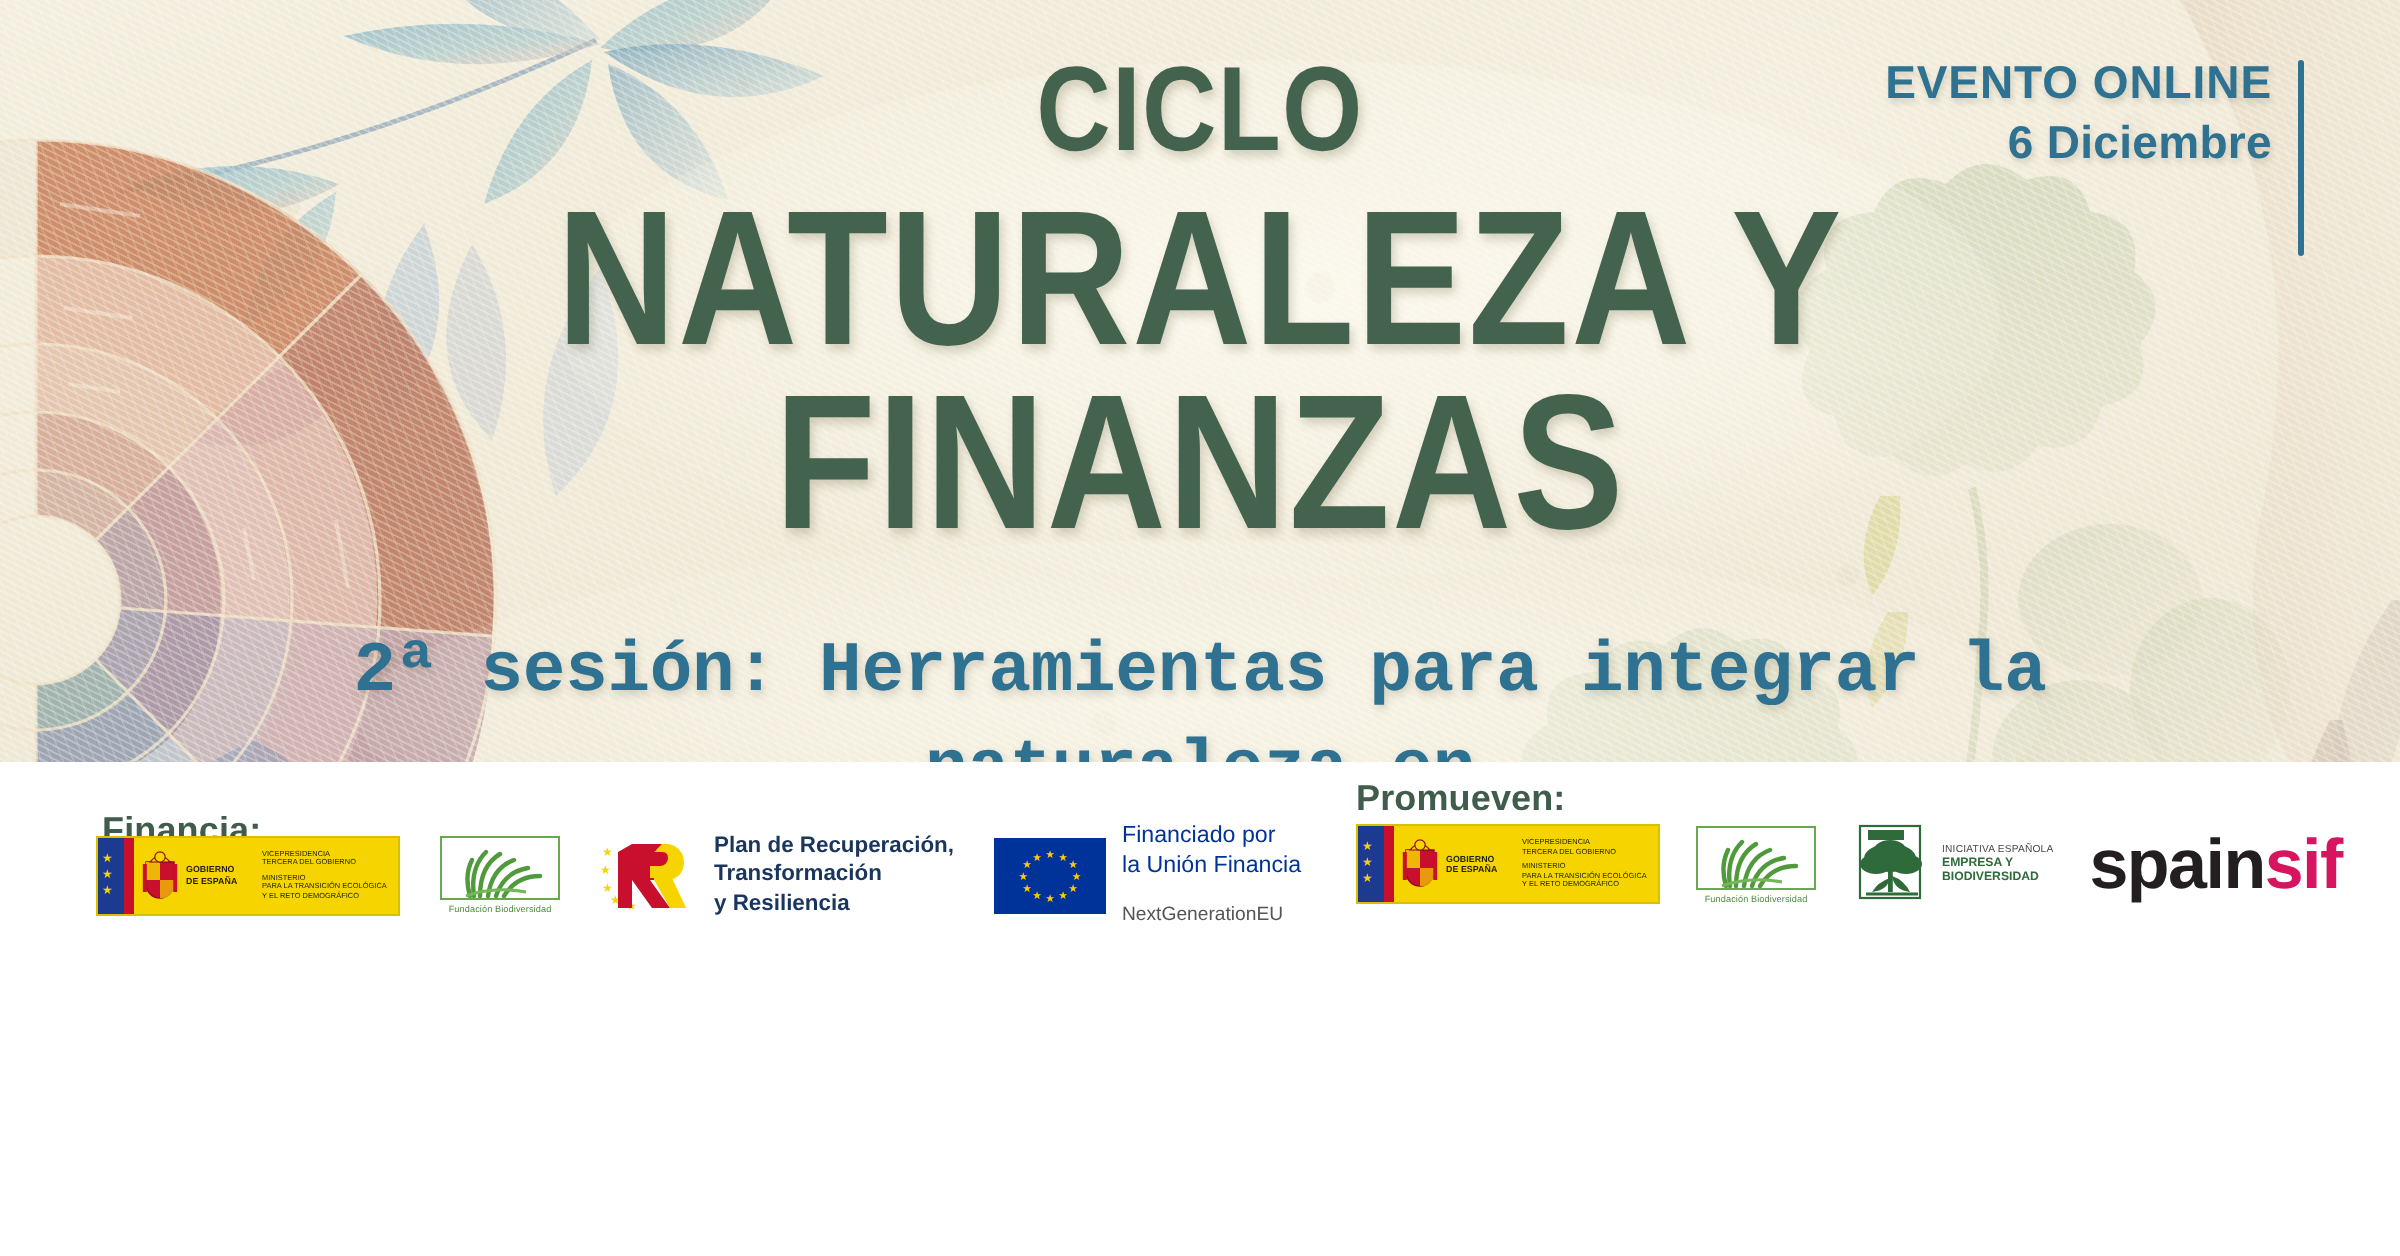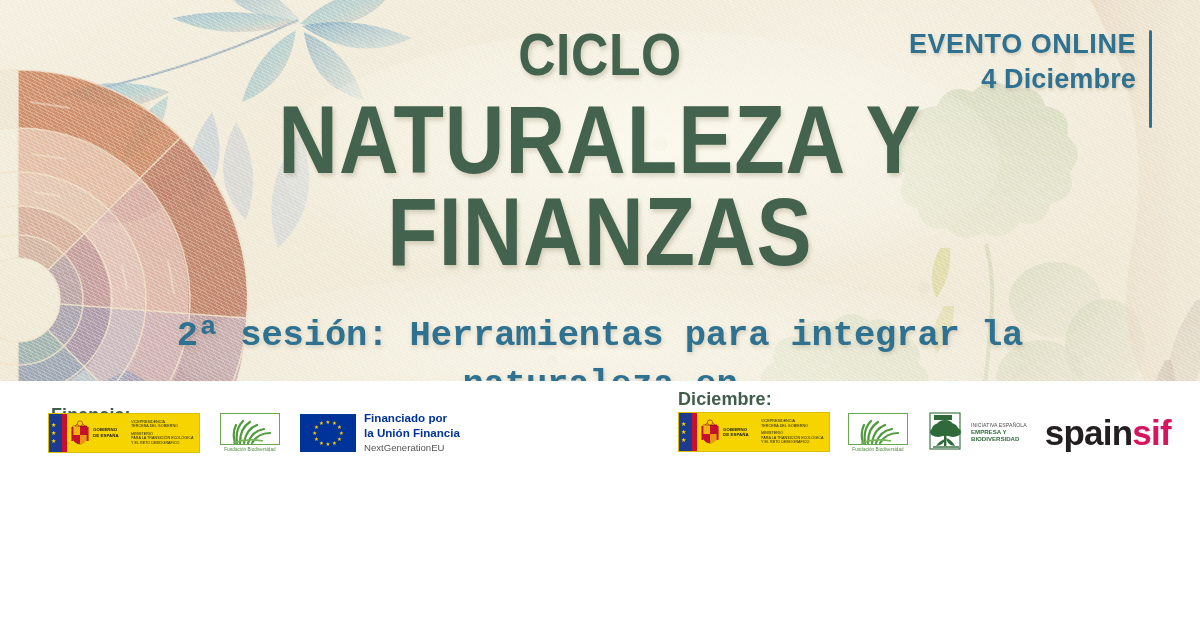--- a/index.html
+++ b/index.html
@@ -70,21 +70,21 @@
   
   .event-meta {
     position:absolute; right:64px; top:27px;
     text-align:right;
     color:#2f7191;
     font-weight:bold;
     letter-spacing:.01em;
     line-height:1.30;
     text-shadow:1px 2px 3px rgba(120,110,80,.25);
   }
-  .event-meta .row { font-size:27px; white-space:nowrap; }
+  .event-meta .row { font-size:23px; white-space:nowrap; }
   .event-meta .row.r1 { letter-spacing:.02em; }
   .event-rule {
     position:absolute; right:48px; top:30px;
     width:3px; height:98px;
     background:#2f7191;
     border-radius:2px;
   }
 
   
   .subtitle {
@@ -163,22 +163,22 @@
   .plan { display:flex; align-items:center; gap:7px; }
   .plan .plantxt {
     font-size:11.2px; font-weight:bold; color:#1b365d;
     line-height:1.30; white-space:nowrap;
   }
 
   
   .eu { display:flex; align-items:center; gap:8px; }
   .eu .flag { width:56px; height:38px; background:#003399; position:relative; flex:none; }
   .eu .eutxt { line-height:1.26; }
-  .eu .eutxt .l1 { font-size:11.6px; font-weight:bold; color:#003399; white-space:nowrap; }
-  .eu .eutxt .l2 { font-size:9.6px; color:#555555; white-space:nowrap; margin-top:2px; }
+  .eu .eutxt .l1 { font-size:11.6px; font-weight:normal; color:#003399; white-space:nowrap; }
+  .eu .eutxt .l2 { font-size:9.6px; color:#555555; white-space:nowrap; margin-top:12px; }
 
   
   .ieeb { display:flex; align-items:center; gap:5px; }
   .ieeb .mark { width:40px; height:42px; position:relative; flex:none; }
   .ieeb .ietxt { line-height:1.18; }
   .ieeb .ietxt .t1 { font-size:5.1px; color:#4a4a4a; letter-spacing:.02em; white-space:nowrap; }
   .ieeb .ietxt .t2 { font-size:6.1px; font-weight:bold; color:#2f6b3a; white-space:nowrap; }
 
   
   .spainsif {
@@ -388,31 +388,31 @@
   <div class="bg-mottle"></div>
   <div class="bg-grain"></div>
 
   <div class="kicker">CICLO</div>
   <div class="title-l1">NATURALEZA Y</div>
   <div class="title-l2">FINANZAS</div>
 
   <div class="event-rule"></div>
   <div class="event-meta">
     <div class="row r1">EVENTO ONLINE</div>
-    <div class="row">4 Diciembre</div>
+    <div class="row">6 Diciembre</div>
   </div>
 
   <div class="subtitle">
     <div>2ª sesión: Herramientas para integrar la naturaleza en</div>
   </div>
 
   <div class="footer">
 
     <div class="foot-head financia">Financia:</div>
-    <div class="foot-head promueven">Diciembre:</div>
+    <div class="foot-head promueven">Promueven:</div>
 
     <div class="logo-row left">
 
       <div class="gob">
         <div class="flagcol">
           <div class="stars">★<br>★<br>★</div>
         </div>
         <div class="redbar"></div>
         <div class="crest">
           <svg width="22" height="28" viewBox="0 0 22 28" aria-hidden="true">
@@ -449,20 +449,39 @@
               <path d="M25 27 q4 -12 16 -14"></path>
               <path d="M29 27 q6 -10 18 -10"></path>
               <path d="M12 27 q-3 -10 1 -18"></path>
             </g>
             <path d="M10 27 q14 -5 30 -2" stroke="#76b65a" stroke-width="1.6" fill="none"></path>
           </svg>
         </div>
         <div class="cap">Fundación Biodiversidad</div>
       </div>
 
+      <div class="plan">
+        <svg width="50" height="40" viewBox="0 0 50 40" aria-hidden="true">
+          <g fill="#f5d400">
+            <text x="1" y="10" font-size="6">★</text>
+            <text x="0" y="19" font-size="6">★</text>
+            <text x="1" y="28" font-size="6">★</text>
+            <text x="5" y="34" font-size="6">★</text>
+            <text x="13" y="37" font-size="6">★</text>
+          </g>
+          <path d="M16 4 h15 a9 9 0 0 1 0 18 h-6 l10 14 h-9 l-10 -14 v14 h-7 v-28 z" fill="#c8102e"></path>
+          <path d="M31 4 a9 9 0 0 1 10 9 q0 6 -5 8 l7 15 h-8 l-7 -15 h-3 v-6 h5 a4 4 0 0 0 0 -8 h-2 z" fill="#f5d400"></path>
+          <path d="M33 4 a9 9 0 0 1 9 9 q0 7 -7 9 l8 14 h-8 l-8 -14 v-6 h4 a4 4 0 0 0 0 -8 h-4 z" fill="#f5d400"></path>
+        </svg>
+        <div class="plantxt">
+          <div>Plan de Recuperación,</div>
+          <div>Transformación</div>
+          <div>y Resiliencia</div>
+        </div>
+      </div>
 
       <div class="eu">
         <div class="flag">
           <svg width="56" height="38" viewBox="0 0 56 38" aria-hidden="true">
             <rect width="56" height="38" fill="#003399"></rect>
             <g fill="#ffcc00" font-size="5.4" text-anchor="middle">
               <text x="28" y="10">★</text>
                 <text x="34.5" y="11.4">★</text>
               <text x="39.5" y="15.2">★</text>
                 <text x="41.3" y="21">★</text>

